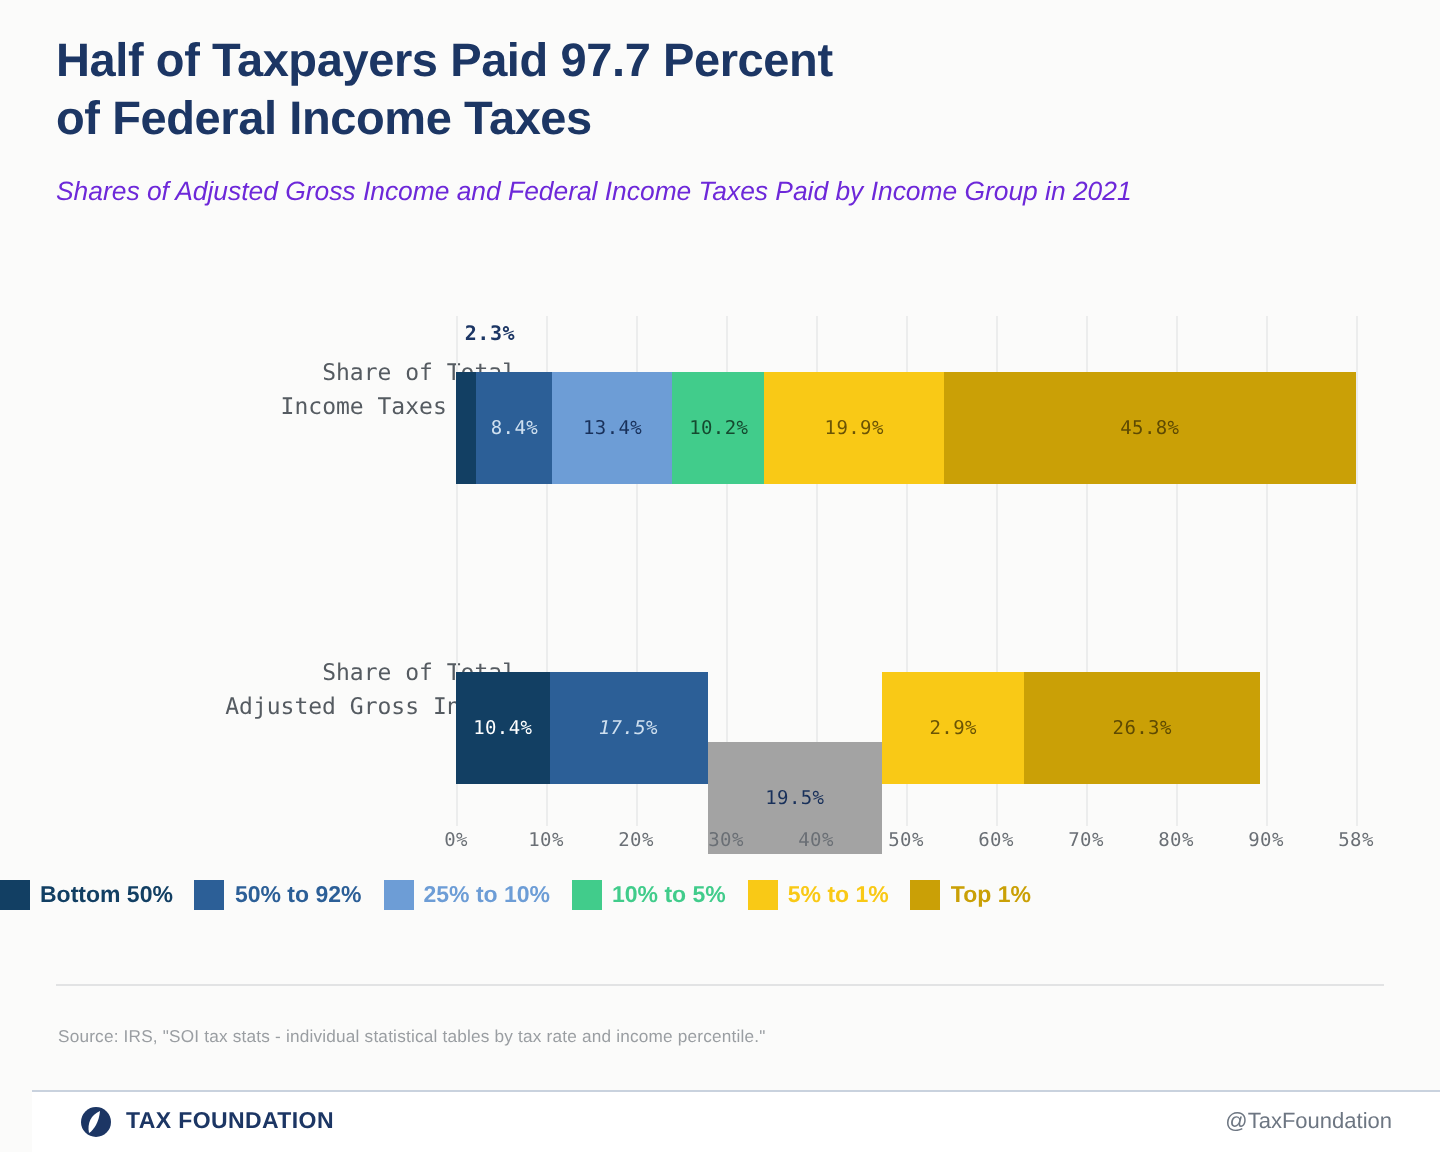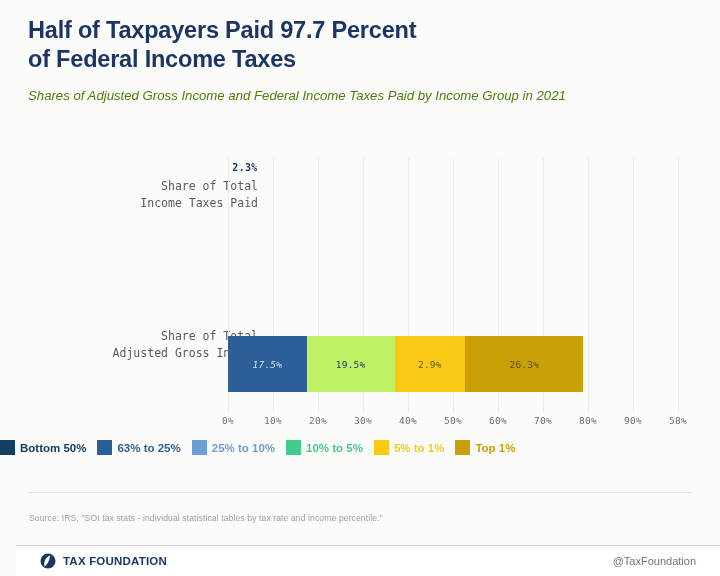--- a/index.html
+++ b/index.html
@@ -35,21 +35,21 @@
     color: #1c3664;
     letter-spacing: -0.2px;
     margin: 0;
     white-space: pre-line;
   }
   .chart-subtitle {
     margin: 13px 0 0 0;
     font-size: 13.2px;
     font-style: italic;
     line-height: 1.45;
-    color: #4d7c0f;
+    color: #6d28d9;
     width: 640px;
   }
 
   
   .plot-wrap {
     position: absolute;
     left: 0;
     top: 140px;
     width: 720px;
     height: 290px;
@@ -249,23 +249,32 @@
           <div class="gridline" style="left: 30%;"></div>
           <div class="gridline" style="left: 40%;"></div>
           <div class="gridline" style="left: 50%;"></div>
           <div class="gridline" style="left: 60%;"></div>
           <div class="gridline" style="left: 70%;"></div>
           <div class="gridline" style="left: 80%;"></div>
           <div class="gridline" style="left: 90%;"></div>
           <div class="gridline" style="left: 100%;"></div>
         </div>
       <div class="callout" id="callout-0" style="left: calc(2.3% - 6px); top: 4px;">2.3%</div>
+      <div class="bar-row row0" id="bar-row-0">
+          <div class="seg" style="width: 2.3%; background: rgb(18, 63, 99); color: rgb(255, 255, 255);"></div>
+          <div class="seg" style="width: 8.4%; background: rgb(44, 95, 151); color: rgb(207, 224, 240);">8.4%</div>
+          <div class="seg" style="width: 13.4%; background: rgb(109, 157, 214); color: rgb(24, 48, 90);">13.4%</div>
+          <div class="seg" style="width: 10.2%; background: rgb(65, 204, 139); color: rgb(21, 73, 47);">10.2%</div>
+          <div class="seg" style="width: 19.9%; background: rgb(249, 201, 22); color: rgb(107, 84, 5);">19.9%</div>
+          <div class="seg" style="width: 45.8%; background: rgb(202, 160, 6); color: rgb(94, 74, 3);">45.8%</div>
+        </div>
       <div class="bar-row row1" id="bar-row-1">
+          <div class="seg" style="width: 10.4%; background: rgb(18, 63, 99); color: rgb(255, 255, 255);">10.4%</div>
           <div class="seg" style="width: 17.5%; background: rgb(44, 95, 151); color: rgb(207, 224, 240); font-style: italic;">17.5%</div>
-          <div class="seg" style="width: 19.5%; background: #bef264; color: rgb(24, 48, 90);">19.5%</div>
+          <div class="seg" style="width: 19.5%; background: #a3a3a3; color: rgb(24, 48, 90); margin-top: 35px;">19.5%</div>
           <div class="seg" style="width: 15.7%; background: rgb(249, 201, 22); color: rgb(107, 84, 5);">2.9%</div>
           <div class="seg" style="width: 26.3%; background: rgb(202, 160, 6); color: rgb(94, 74, 3);">26.3%</div>
         </div>
     </div>
 
     <div class="xaxis" id="xaxis">
         <div class="xtick" style="left: 0%;">0%</div>
         <div class="xtick" style="left: 10%;">10%</div>
         <div class="xtick" style="left: 20%;">20%</div>
         <div class="xtick" style="left: 30%;">30%</div>
@@ -279,21 +288,21 @@
       </div>
   </div>
 
   <div class="legend" id="legend">
       <div class="legend-item">
         <span class="legend-swatch" style="background: rgb(18, 63, 99);"></span>
         <span class="legend-label" style="color: rgb(18, 63, 99);">Bottom 50%</span>
       </div>
       <div class="legend-item">
         <span class="legend-swatch" style="background: rgb(44, 95, 151);"></span>
-        <span class="legend-label" style="color: rgb(44, 95, 151);">63% to 25%</span>
+        <span class="legend-label" style="color: rgb(44, 95, 151);">50% to 92%</span>
       </div>
       <div class="legend-item">
         <span class="legend-swatch" style="background: rgb(109, 157, 214);"></span>
         <span class="legend-label" style="color: rgb(109, 157, 214);">25% to 10%</span>
       </div>
       <div class="legend-item">
         <span class="legend-swatch" style="background: rgb(65, 204, 139);"></span>
         <span class="legend-label" style="color: rgb(65, 204, 139);">10% to 5%</span>
       </div>
       <div class="legend-item">

